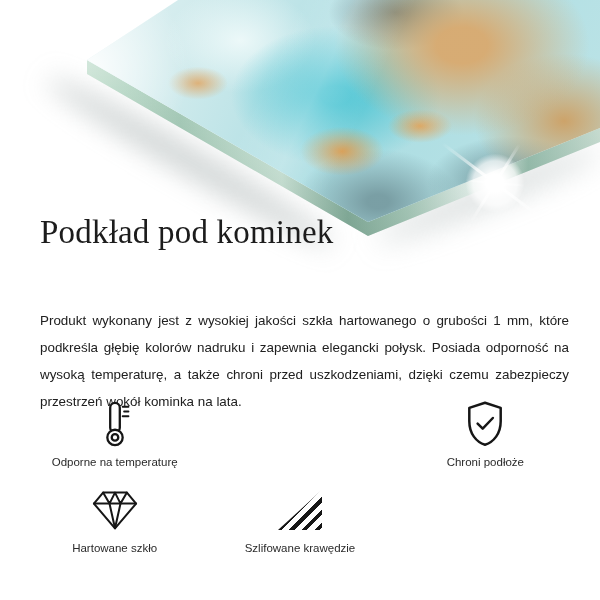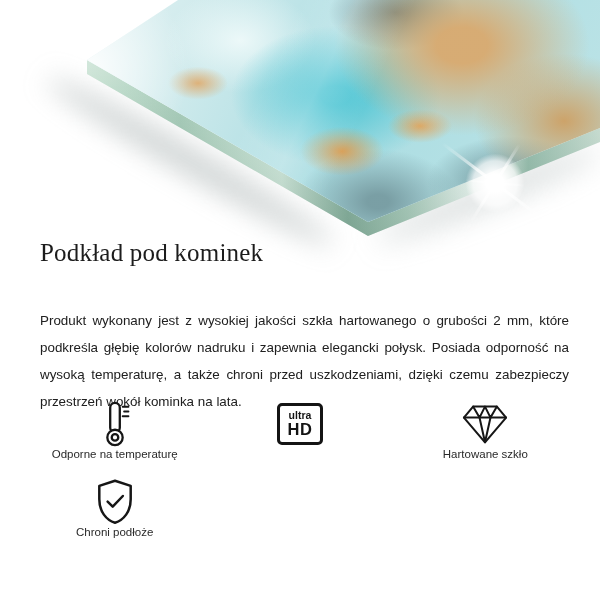--- a/index.html
+++ b/index.html
@@ -40,31 +40,31 @@
   .sparkle{position:absolute;left:435px;top:123px;width:120px;height:120px;pointer-events:none;}
   .sparkle .ray{position:absolute;left:50%;top:50%;border-radius:2px;
     background:linear-gradient(90deg,rgba(255,255,255,0),rgba(255,255,255,.95) 45%,#fff 50%,rgba(255,255,255,.95) 55%,rgba(255,255,255,0));}
   .sparkle .r1{width:132px;height:3px;transform:translate(-50%,-50%) rotate(37deg);}
   .sparkle .r2{width:92px;height:2.5px;transform:translate(-50%,-50%) rotate(-58deg);}
   .sparkle .r3{width:60px;height:2px;transform:translate(-50%,-50%) rotate(5deg);}
   .sparkle .glow{position:absolute;left:50%;top:50%;width:64px;height:64px;border-radius:50%;
     transform:translate(-50%,-50%);
     background:radial-gradient(circle,#fff 0 9px,rgba(255,255,255,.7) 22px,rgba(220,240,245,0) 65%);}
   
-  .title{position:absolute;left:40px;top:238px;margin:0;
+  .title{position:absolute;left:40px;top:218px;margin:0;
     font-family:"Liberation Serif","DejaVu Serif",serif;font-weight:400;
-    font-size:25px;line-height:29.5px;color:#1c1c1c;letter-spacing:.2px;}
+    font-size:33px;line-height:29.5px;color:#1c1c1c;letter-spacing:.2px;}
   .desc{position:absolute;left:40px;top:307px;width:529px;margin:0;
     font-size:13.4px;line-height:27px;color:#202020;text-align:justify;}
   
   .features{position:absolute;left:22px;top:400px;width:556px;
     display:grid;grid-template-columns:repeat(3,1fr);row-gap:18px;}
   .feature{display:flex;flex-direction:column;align-items:center;}
   .icon-wrap{height:48px;display:flex;align-items:center;justify-content:center;}
-  .feature-label{margin-top:0;font-size:11.5px;color:#2a2a2a;white-space:nowrap;}
+  .feature-label{margin-top:8px;font-size:11.5px;color:#2a2a2a;white-space:nowrap;}
   .icon-svg{stroke:#161616;fill:none;stroke-width:2.4;stroke-linecap:round;stroke-linejoin:round;}
   .uhd-box{width:46px;height:42px;border:3px solid #141414;border-radius:5px;box-sizing:border-box;
     display:flex;flex-direction:column;align-items:center;justify-content:center;color:#141414;}
   .uhd-top{font-size:10.5px;font-weight:700;line-height:11px;}
   .uhd-bottom{font-size:16.5px;font-weight:800;line-height:17px;letter-spacing:.5px;}
   .stripes{width:44px;height:40px;
     background:repeating-linear-gradient(135deg,#161616 0 3.6px,transparent 3.6px 9px);
     clip-path:polygon(0 100%,100% 0,100% 100%);}
 </style>
 </head>
@@ -78,62 +78,62 @@
   <div class="sparkle">
     <div class="ray r1"></div>
       <div class="ray r2"></div>
       <div class="ray r3"></div>
     <div class="glow"></div>
   </div>
 </div>
 
 <h1 class="title"><span>Podkład pod kominek</span><br></h1>
 
-<p class="desc">Produkt wykonany jest z wysokiej jakości szkła hartowanego o grubości 2 mm, które podkreśla głębię kolorów nadruku i zapewnia elegancki połysk. Posiada odporność na wysoką temperaturę, a także chroni przed uszkodzeniami, dzięki czemu zabezpieczy przestrzeń wokół kominka na lata.</p>
+<p class="desc">Produkt wykonany jest z wysokiej jakości szkła hartowanego o grubości 1 mm, które podkreśla głębię kolorów nadruku i zapewnia elegancki połysk. Posiada odporność na wysoką temperaturę, a także chroni przed uszkodzeniami, dzięki czemu zabezpieczy przestrzeń wokół kominka na lata.</p>
 
 <div class="features">
 
   <div class="feature">
     <div class="icon-wrap">
       <svg class="icon-svg" width="36" height="48" viewBox="0 0 34 50">
         <rect x="12" y="3" width="10" height="31" rx="5" fill="#fff"></rect>
         <circle cx="17" cy="39" r="8" fill="#fff"></circle>
         <circle cx="17" cy="39" r="3.4"></circle>
         <path d="M25 7 H31 M26.5 12 H31 M25 17 H31" stroke-width="2"></path>
       </svg>
     </div>
     <div class="feature-label">Odporne na temperaturę</div>
   </div>
 
   <div class="feature">
+  </div>
+
+  <div class="feature">
     <div class="icon-wrap">
-      <div class="uhd-box">
-        <span class="uhd-top">ultra</span>
-        <span class="uhd-bottom">HD</span>
-      </div>
+      <svg class="icon-svg" width="46" height="48" viewBox="0 0 48 52" style="stroke-width:2.7">
+        <path d="M24 3 L41 8.5 V23 C41 36.5 33.5 45.5 24 48.5 C14.5 45.5 7 36.5 7 23 V8.5 Z"></path>
+        <path d="M16 25.5 L21.5 31 L32.5 19.5"></path>
+      </svg>
     </div>
+    <div class="feature-label">Chroni podłoże</div>
   </div>
 
   <div class="feature">
     <div class="icon-wrap">
       <svg class="icon-svg" width="52" height="44" viewBox="0 0 56 48" style="stroke-width:2.2">
         <path d="M15 5 H41 L51 17 L28 44 L5 17 Z"></path>
         <path d="M5 17 H51"></path>
         <path d="M15 5 L22 17 L28 5 L34 17 L41 5"></path>
         <path d="M22 17 L28 44 M34 17 L28 44"></path>
       </svg>
     </div>
     <div class="feature-label">Hartowane szkło</div>
   </div>
 
   <div class="feature">
     <div class="icon-wrap">
-      <svg class="icon-svg" width="46" height="48" viewBox="0 0 48 52" style="stroke-width:2.7">
-        <path d="M24 3 L41 8.5 V23 C41 36.5 33.5 45.5 24 48.5 C14.5 45.5 7 36.5 7 23 V8.5 Z"></path>
-        <path d="M16 25.5 L21.5 31 L32.5 19.5"></path>
-      </svg>
+      <div class="stripes"></div>
     </div>
-    <div class="feature-label">Chroni podłoże</div>
+    <div class="feature-label">Szlifowane krawędzie</div>
   </div>
-
 
 
 </div>
 
 </body></html>

